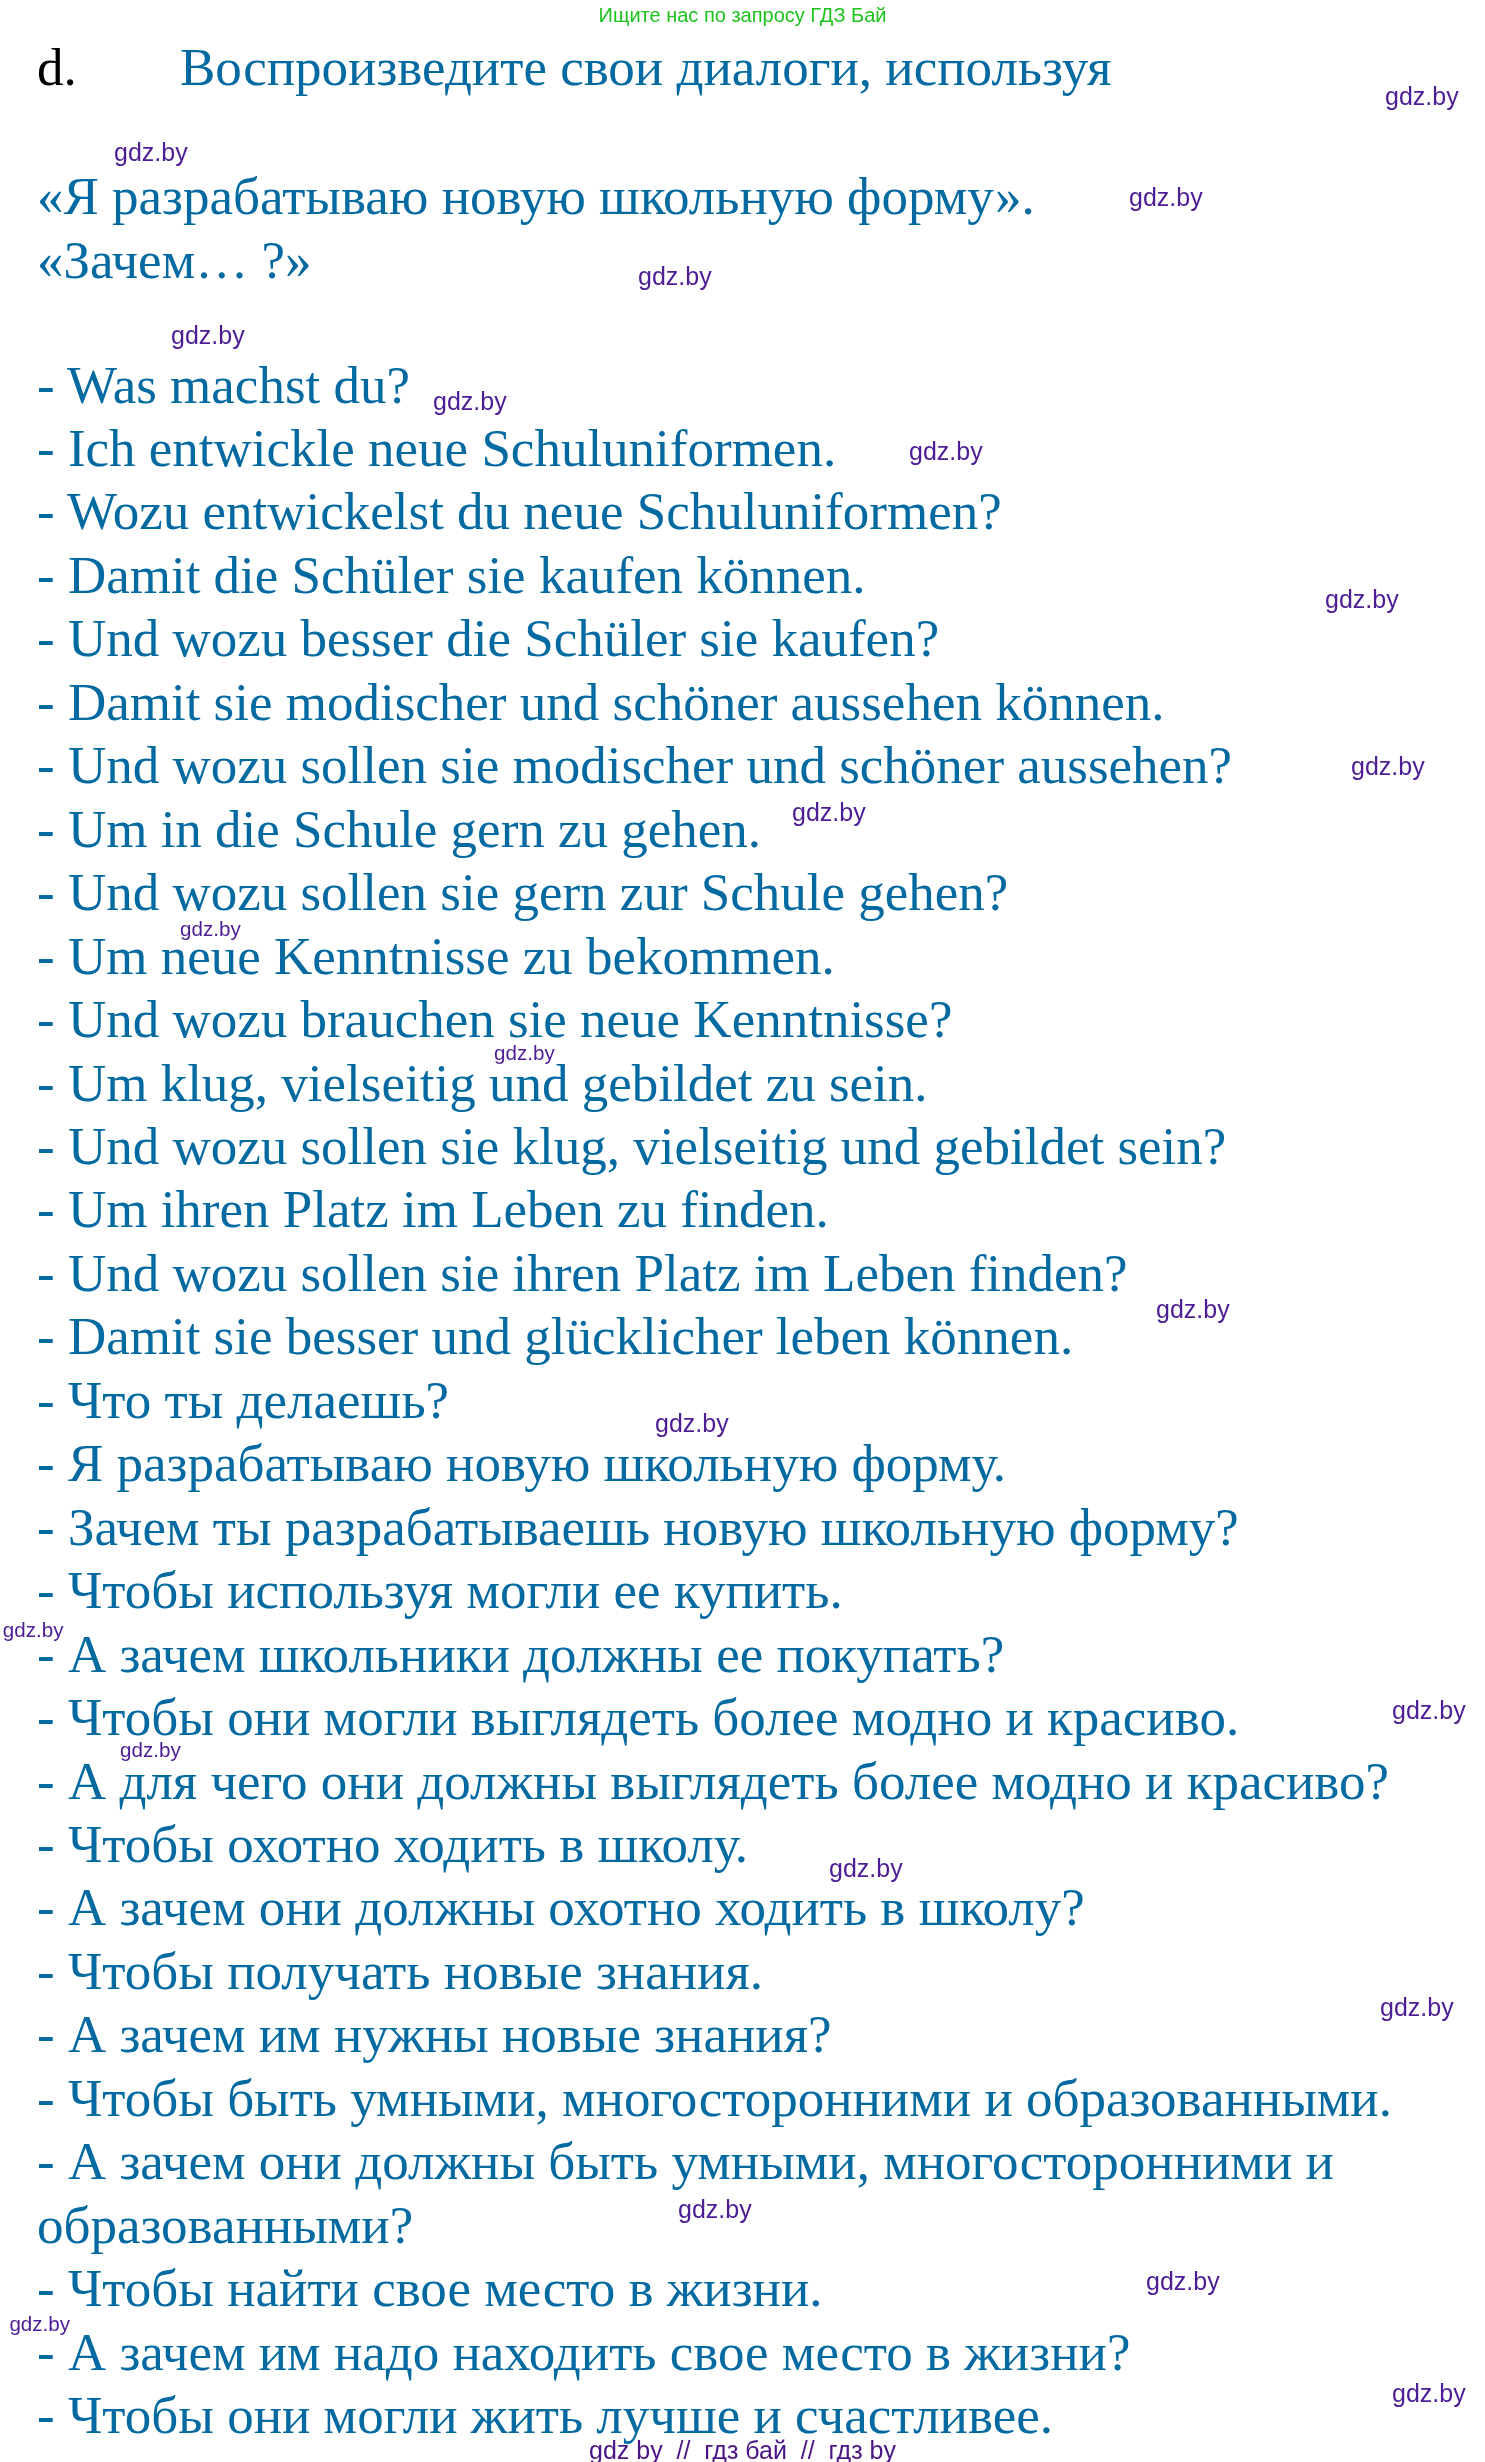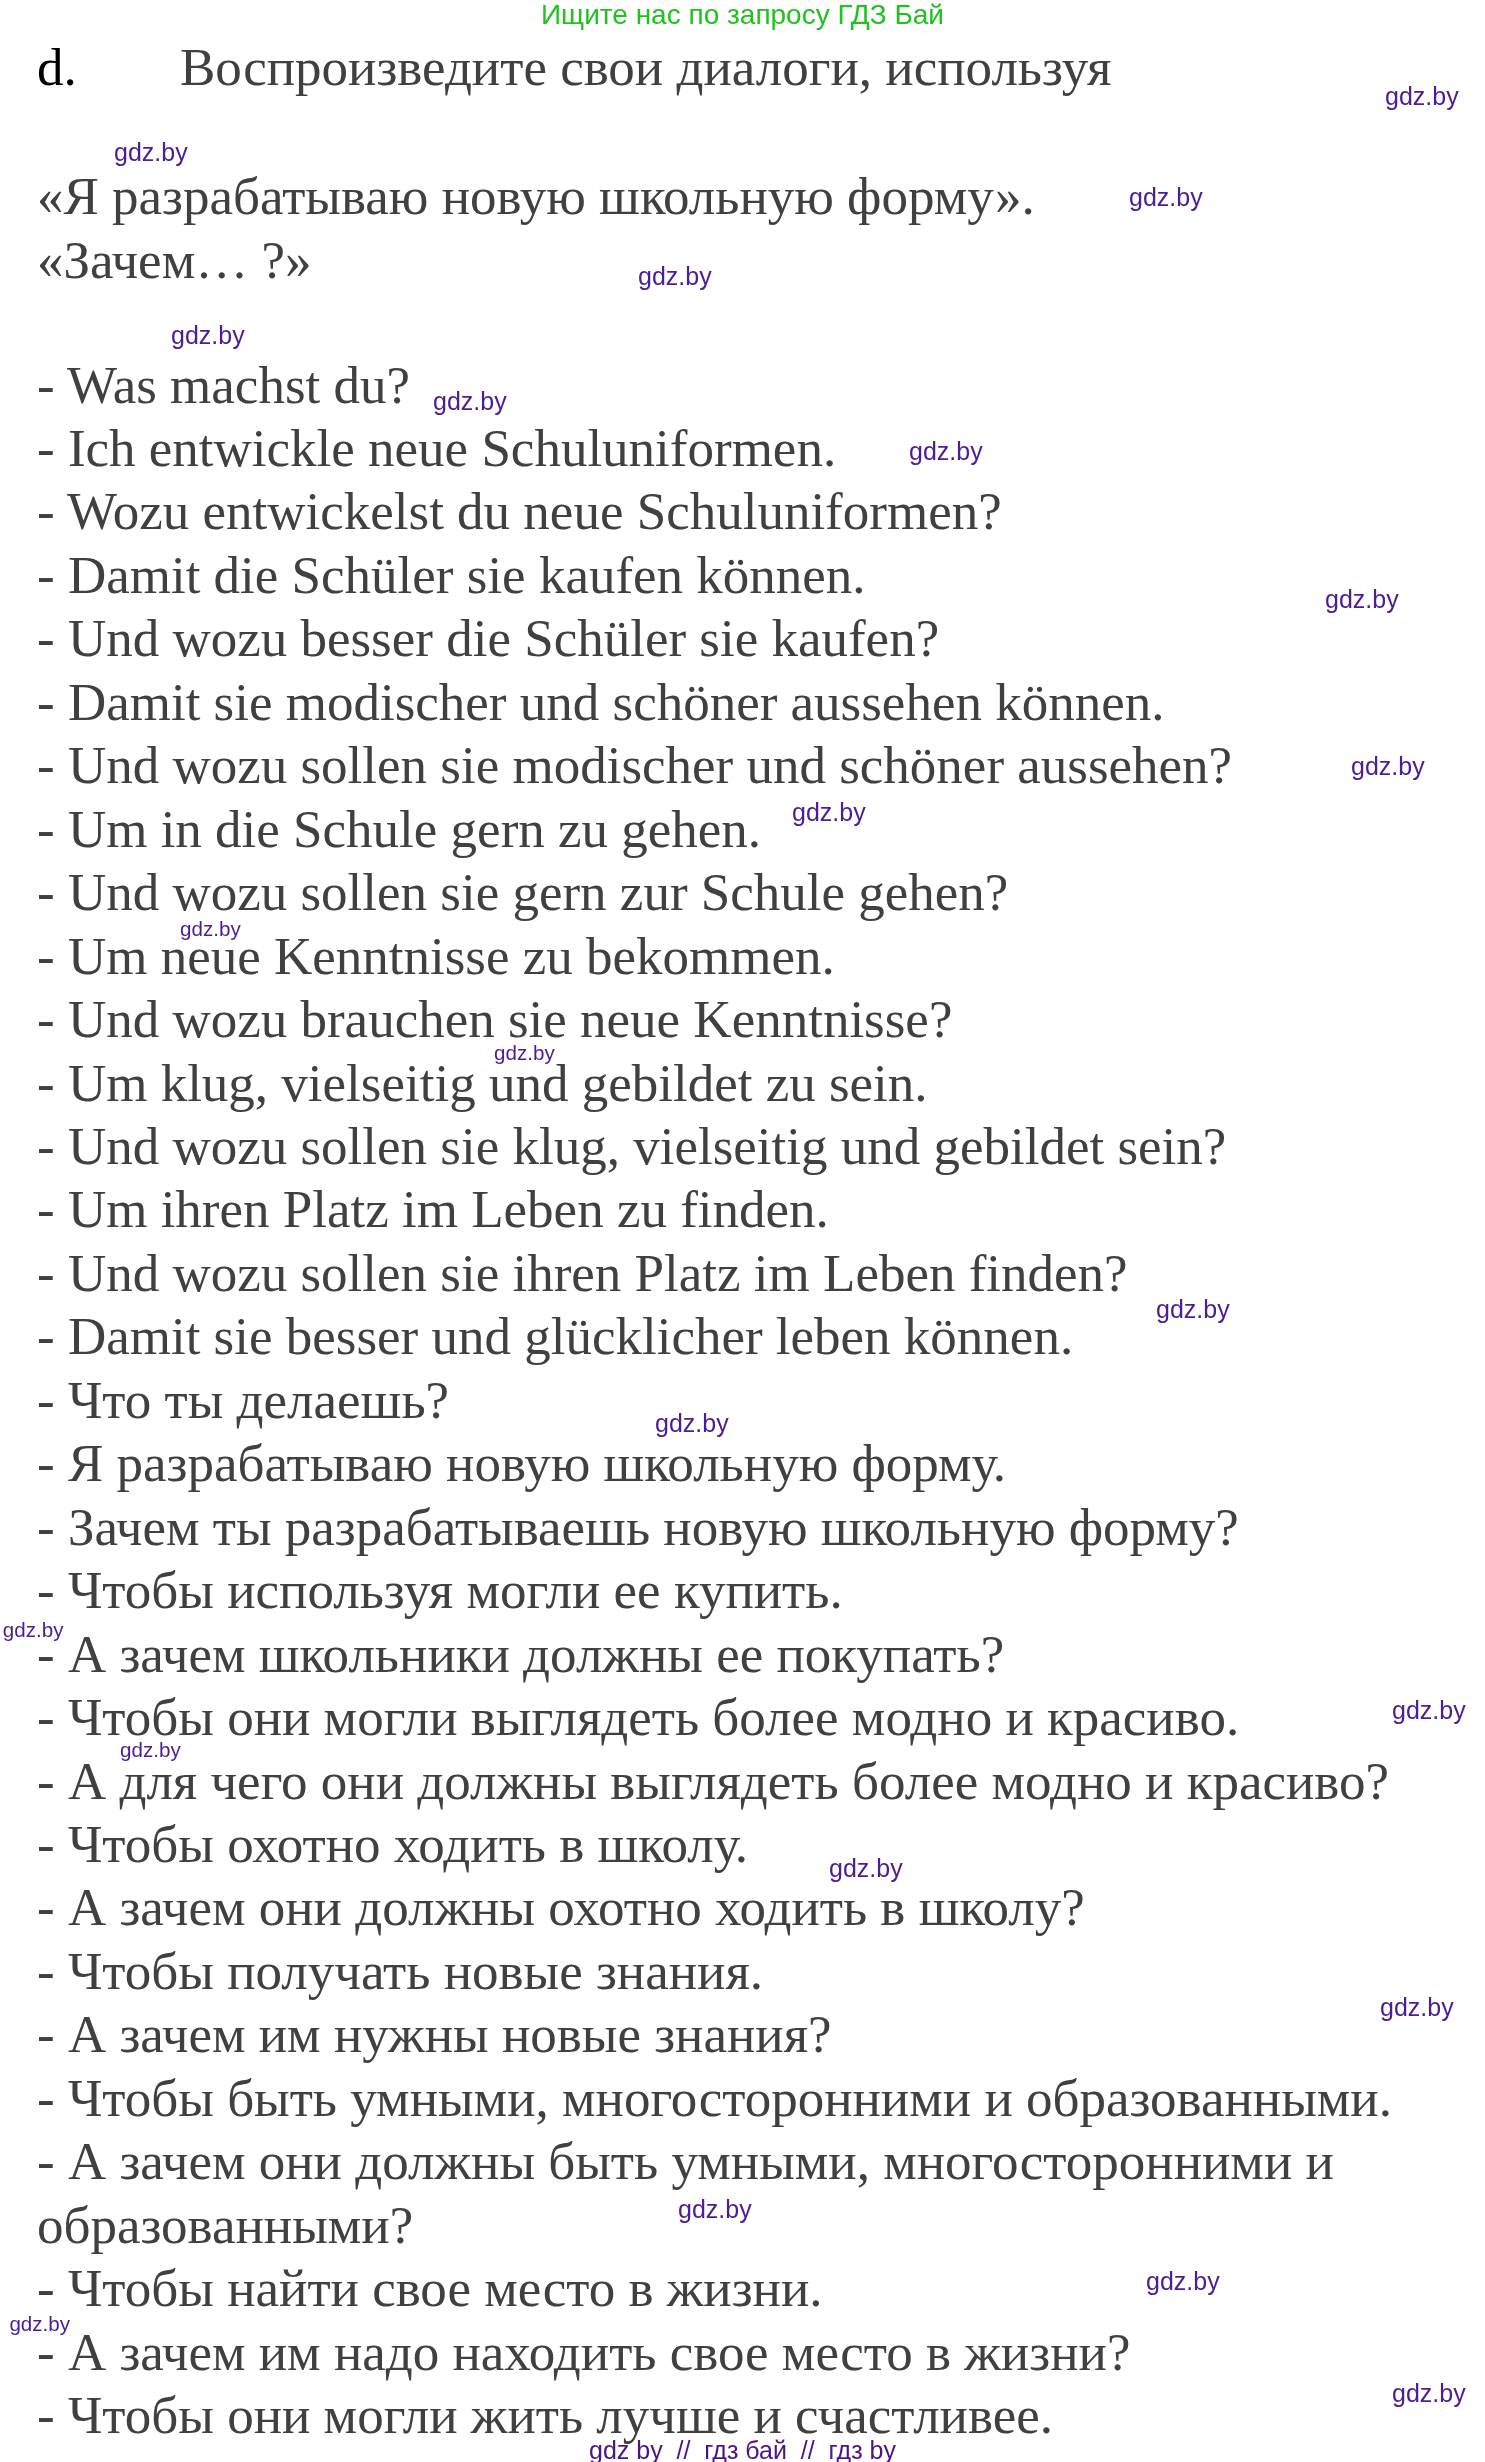--- a/index.html
+++ b/index.html
@@ -1,20 +1,20 @@
 <!DOCTYPE html>
 <html style="font-size:15px"><head>
 <meta charset="utf-8">
 <style>
   html, body { margin:0; padding:0; background:#ffffff; }
   body { width:1485px; height:2462px; position:relative; overflow:hidden; }
   .top-banner { position:absolute; left:0; top:0; width:1485px; text-align:center;
-    font-family:"Liberation Sans", sans-serif; font-size:28px; color:#1ec31e; line-height:30px; }
+    font-family:"Liberation Sans", sans-serif; font-size:20px; color:#1ec31e; line-height:30px; }
   .line { position:absolute; left:37px; font-family:"Liberation Serif", serif; font-size:53px;
-    color:#404040; white-space:nowrap; line-height:56px; }
+    color:#0369a1; white-space:nowrap; line-height:56px; }
   .heading-label { position:absolute; left:37px; font-family:"Liberation Serif", serif; font-size:53px; line-height:56px; }
   .wm { position:absolute; font-family:"Liberation Sans", sans-serif; font-size:25px; color:#4c1d95; white-space:nowrap; line-height:28px; }
   .footer { position:absolute; left:0; top:2436px; width:1485px; text-align:center;
     font-family:"Liberation Sans", sans-serif; font-size:25px; color:#4b1587; line-height:28px; white-space:pre; }
 </style>
 </head>
 <body>
 
 <div class="top-banner">Ищите нас по запросу ГДЗ Бай</div>
 

